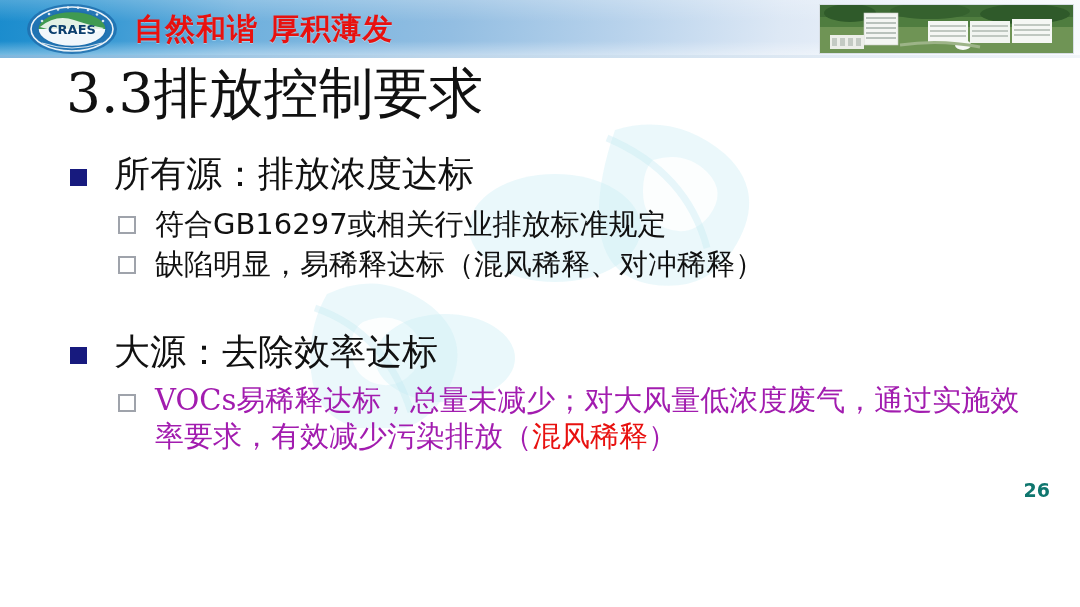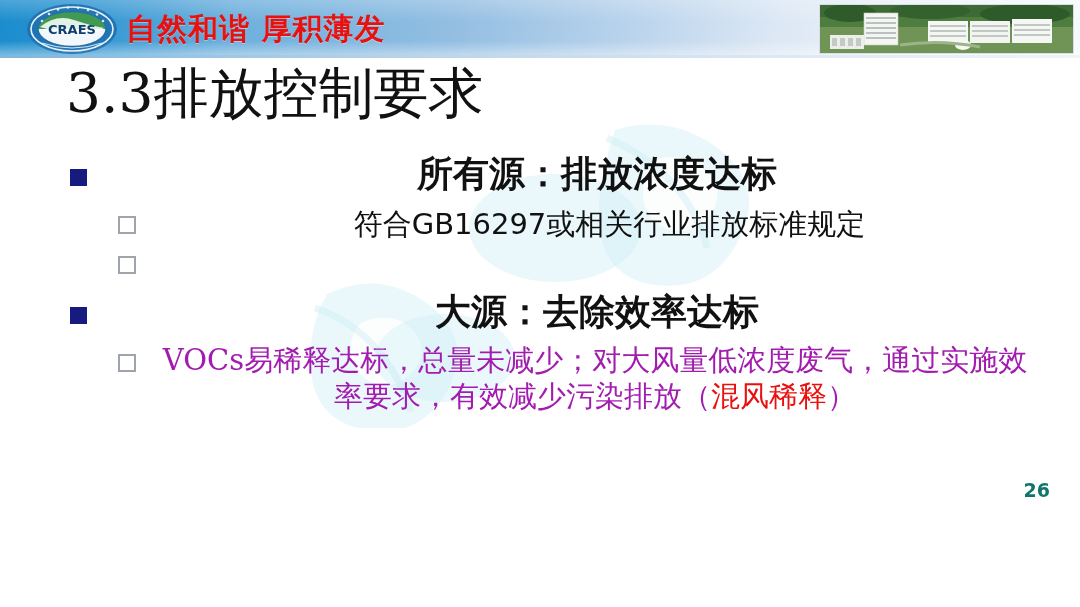--- a/index.html
+++ b/index.html
@@ -2,21 +2,21 @@
 <html><head>
 <meta charset="utf-8">
 <style>
   html,body{margin:0;padding:0;}
   body{
     width:1080px;height:607px;
     background:#ffffff;
     font-family:"Liberation Sans","DejaVu Sans",sans-serif;
     overflow:hidden;position:relative;
   }
-  .slide{position:relative;width:1080px;height:517px;background:#fff;overflow:hidden;text-align:center;}
+  .slide{position:relative;width:1080px;height:517px;background:#fff;overflow:hidden;}
 
   
   .header{
     position:absolute;left:0;top:0;width:1080px;height:57px;
     background:linear-gradient(100deg,#1a8ccd 0%,#2e95d2 8%,#6eb0dd 22%,#93bee2 42%,#b9d3ec 58%,#dde8f5 72%,#eef3fa 84%,#f7fafd 100%);
   }
   .header-shine{
     position:absolute;left:0;top:0;width:1080px;height:57px;
     background:linear-gradient(180deg,rgba(255,255,255,.22) 0%,rgba(255,255,255,0) 38%,rgba(255,255,255,0) 72%,rgba(255,255,255,.45) 100%);
     pointer-events:none;
@@ -27,21 +27,21 @@
   }
 
   
   .logo{
     position:absolute;left:26px;top:3px;width:92px;height:52px;
   }
   .logo svg{display:block;}
 
   
   .slogan{
-    position:absolute;left:126px;top:10px;
+    position:absolute;left:134px;top:10px;
     font-family:"DejaVu Sans","Liberation Sans",sans-serif;
     font-size:30px;font-weight:bold;color:#e8110f;
     letter-spacing:1px;line-height:38px;white-space:nowrap;
     text-shadow:0 1px 0 rgba(255,255,255,.35);
   }
 
   
   .photo{
     position:absolute;right:6px;top:4px;width:253px;height:48px;
     border:1px solid #d8dfe6;overflow:hidden;background:#cfe0c2;
@@ -61,21 +61,21 @@
     position:absolute;left:255px;top:108px;width:560px;height:320px;
     opacity:.30;pointer-events:none;
   }
 
   
   .content{position:absolute;left:0;top:150px;width:1080px;}
 
   .lvl1{
     position:relative;margin:0 0 0 68px;padding-left:46px;
     font-family:"DejaVu Sans","Liberation Sans",sans-serif;
-    font-size:36px;color:#111;line-height:48px;white-space:nowrap;font-weight:bold;
+    font-size:36px;color:#111;line-height:48px;white-space:nowrap;
   }
   .lvl1 .sq{
     position:absolute;left:2px;top:19px;width:17px;height:17px;
     background:#171a7e;
   }
   .lvl2-group{margin:6px 16px 0 0;}
   .lvl2{
     position:relative;margin:0 0 0 118px;padding-left:37px;
     font-family:"DejaVu Sans","Liberation Sans",sans-serif;
     font-size:29px;color:#111;line-height:40px;white-space:nowrap;
@@ -210,20 +210,21 @@
       <span class="sq"></span>
       <span>所有源：排放浓度达标</span>
     </div>
     <div class="lvl2-group">
       <div class="lvl2">
         <span class="hsq"></span>
         <span>符合GB16297或相关行业排放标准规定</span>
       </div>
       <div class="lvl2">
         <span class="hsq"></span>
+        <span>缺陷明显，易稀释达标（混风稀释、对冲稀释）</span>
       </div>
     </div>
 
     <div class="gap"></div>
 
     <div class="lvl1">
       <span class="sq"></span>
       <span>大源：去除效率达标</span>
     </div>
     <div class="lvl2-group">

